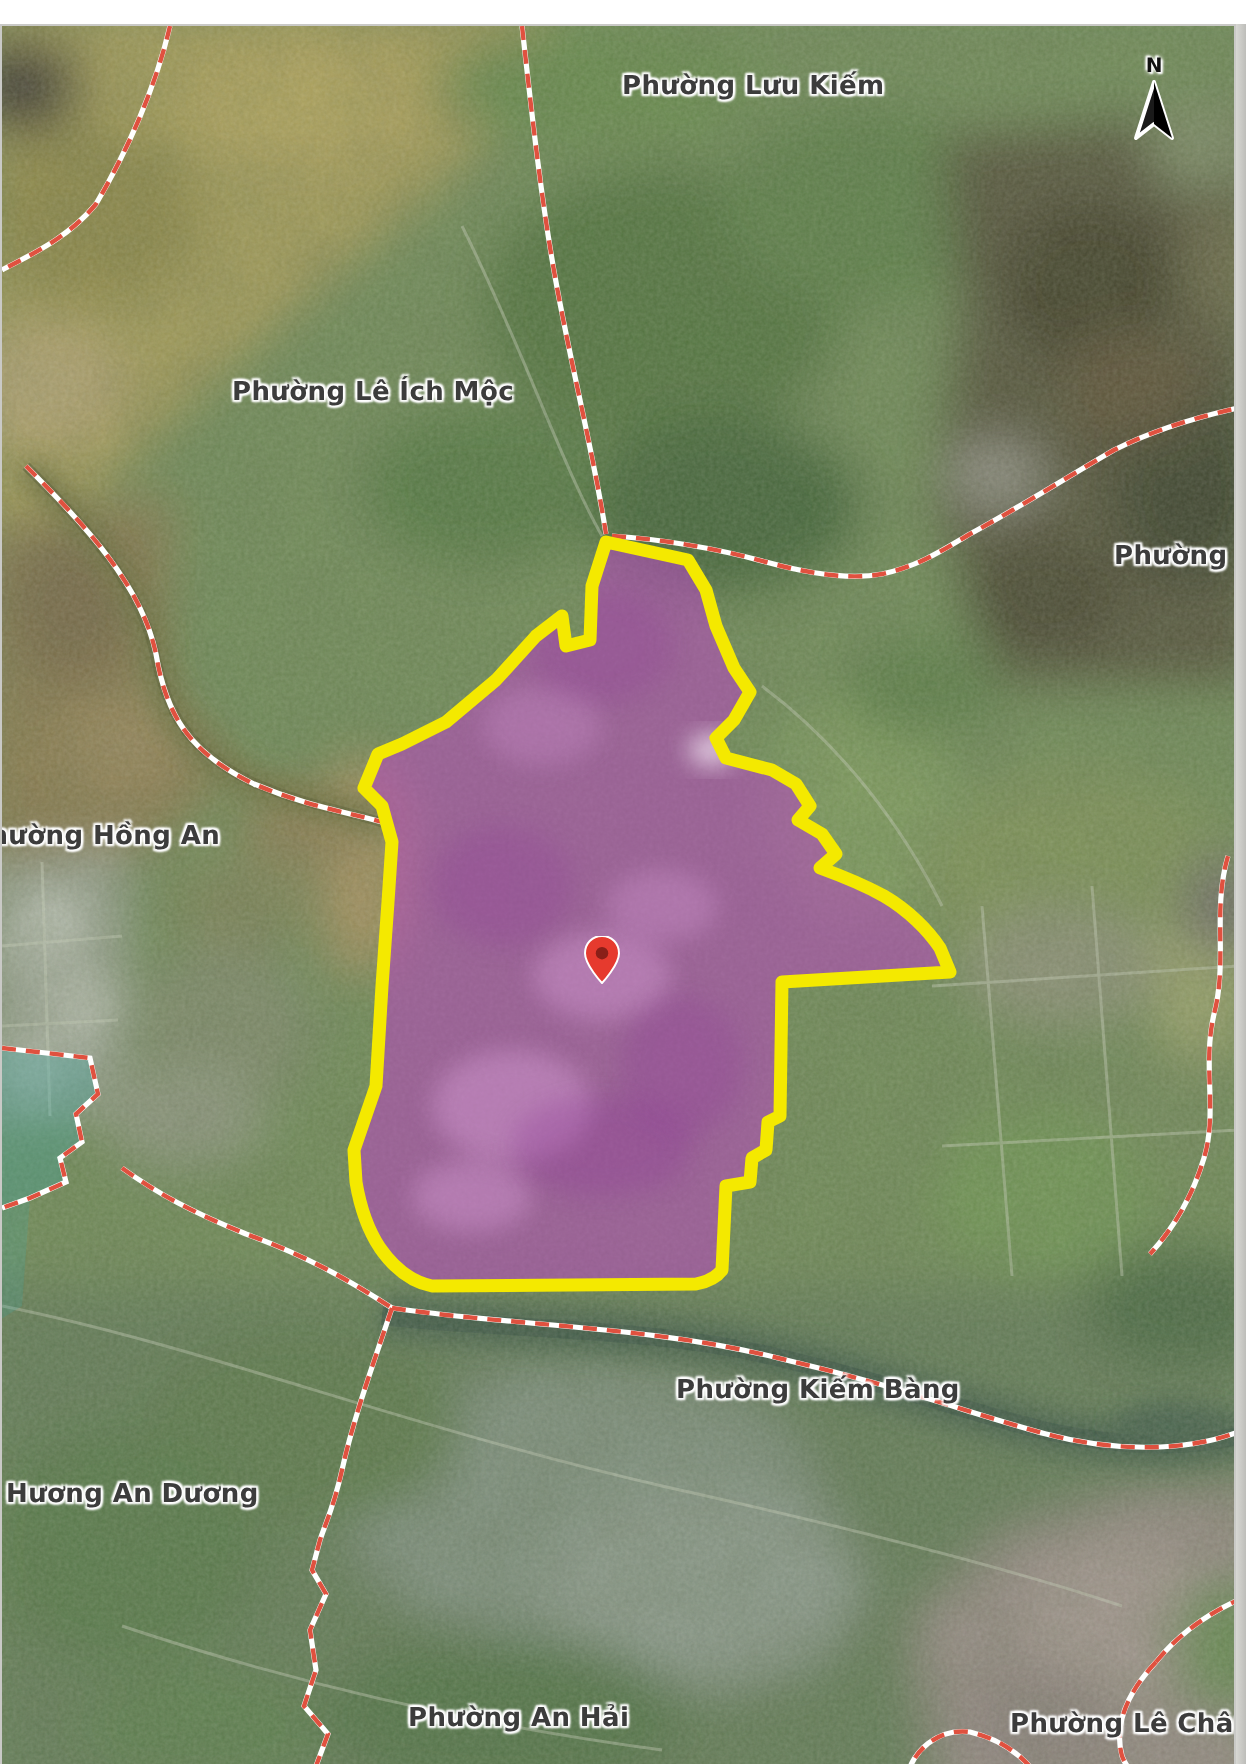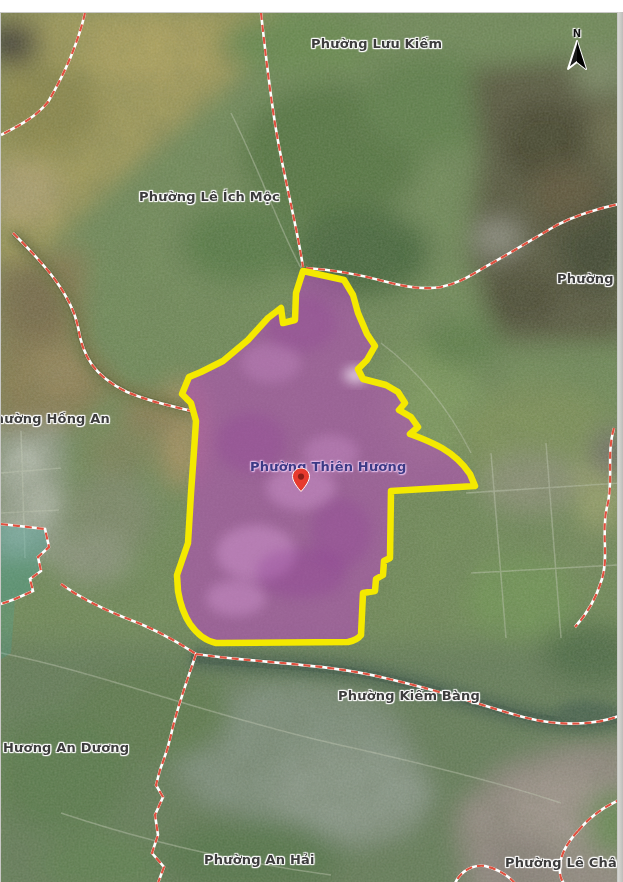--- a/index.html
+++ b/index.html
@@ -181,24 +181,23 @@
         <ellipse cx="250" cy="430" rx="35" ry="30" fill="#8e3b96" opacity="0.25" filter="url(#b6)"></ellipse>
         <ellipse cx="340" cy="520" rx="30" ry="35" fill="#8e3b96" opacity="0.25" filter="url(#b6)"></ellipse>
         <ellipse cx="300" cy="310" rx="35" ry="28" fill="#8e3b96" opacity="0.22" filter="url(#b6)"></ellipse>
         <ellipse cx="355" cy="362" rx="12" ry="8" fill="#f2e4f2" opacity="0.8" filter="url(#b6)"></ellipse>
       </g>
       <path d="M302,258 L343,267 L352,282 L357,300 L366,321 L374,333 L366,347 L357,356 L362,366 L385,372 L397,379 L404,390 L398,397 L410,404 L417,414 L409,421 C420,425 432,430 441,435 C453,442 463,452 469,461 L474,473 L390,478 L389,545 L383,548 L382,562 L375,566 L374,578 L362,580 L360,622 C357,626 352,628 347,629 L215,630 C205,628 196,621 189,611 C183,602 179,590 177,578 L176,562 L187,530 L190,480 L193,438 L195,408 L190,390 L181,381 L188,364 L200,359 L222,348 L247,327 L267,305 L280,295 L282,310 L294,307 L295,280 Z" fill="none" stroke="#f4e900" stroke-width="6.5" stroke-linejoin="round"></path>
     </g>
   </svg>
 
   <div class="lbl" style="left:310px;top:23px;">Phường Lưu Kiếm</div>
-  <div class="lbl" style="left:119px;top:176px;padding-left:19px;">Phường Lê Ích Mộc</div>
+  <div class="lbl" style="left:96px;top:176px;padding-left:19px;">Phường Lê Ích Mộc</div>
   <div class="lbl" style="left:556px;top:258px;">Phường Hòa</div>
   <div class="lbl" style="left:-16px;top:398px;">Phường Hồng An</div>
-  <div class="lbl selected" style="left:249px;top:446px;">Phường Thiên Hương</div>
   <div class="lbl" style="left:337px;top:675px;">Phường Kiếm Bàng</div>
   <div class="lbl" style="left:2px;top:727px;">Hương An Dương</div>
   <div class="lbl" style="left:203px;top:839px;">Phường An Hải</div>
   <div class="lbl" style="left:504px;top:842px;">Phường Lê Chân</div>
 
   <div class="pin">
     <svg width="18" height="24" viewBox="0 0 18 24">
       <path d="M9,0 C4,0 0.5,3.8 0.5,8.6 C0.5,14.5 9,23.5 9,23.5 C9,23.5 17.5,14.5 17.5,8.6 C17.5,3.8 14,0 9,0 Z" fill="#e63a2e" stroke="#ffffff" stroke-width="1"></path>
       <circle cx="9" cy="8.6" r="3.1" fill="#8a1f18"></circle>
     </svg>

